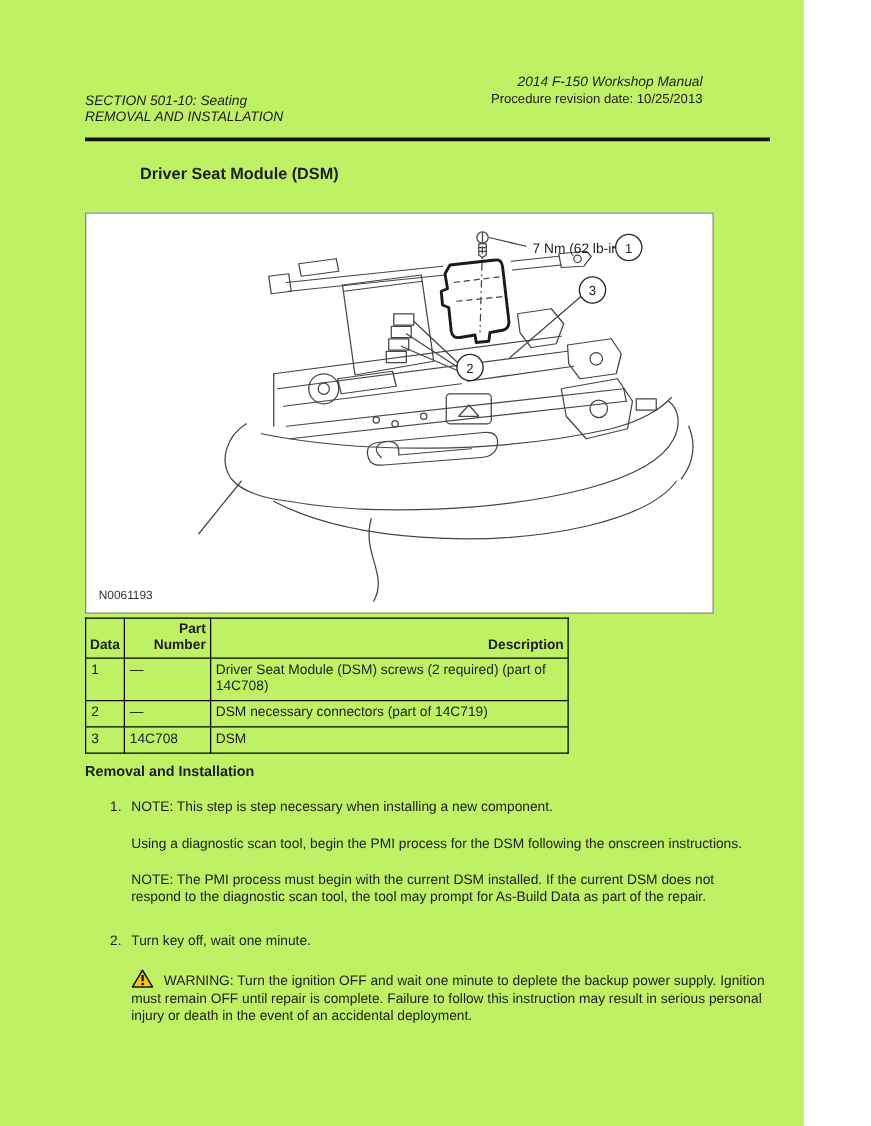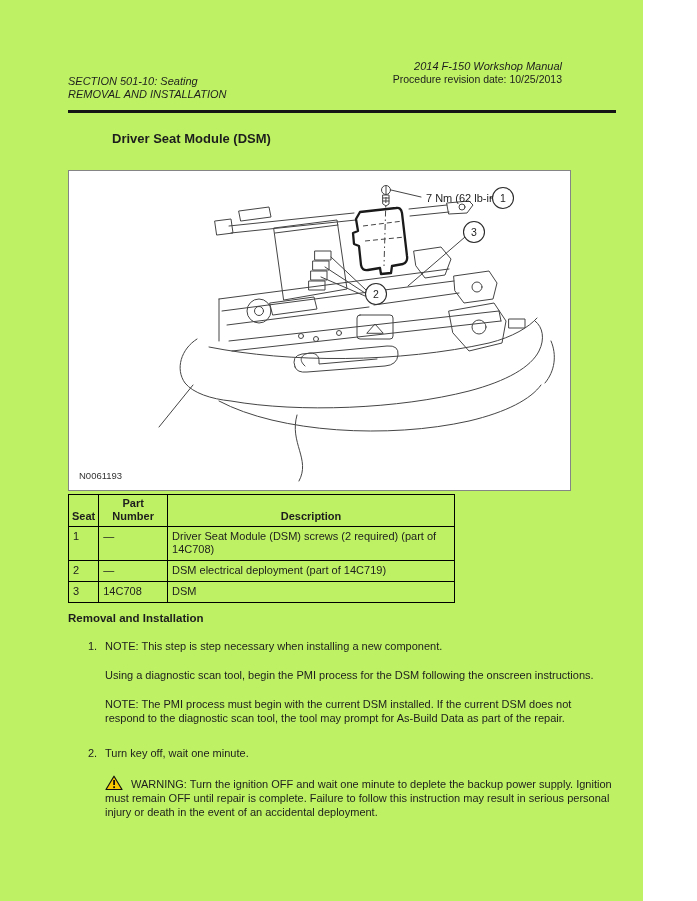--- a/index.html
+++ b/index.html
@@ -23,21 +23,21 @@
   .fig-dash{fill:none;stroke:#454545;stroke-width:1;stroke-dasharray:5 3;}
   .fig-dashdot{fill:none;stroke:#454545;stroke-width:1;stroke-dasharray:6 3 1.5 3;}
   .callout circle{fill:#fff;stroke:#2b2b2b;stroke-width:1.1;}
   .callout text, .fig-label{fill:#1d1d1d;font-family:"Liberation Sans",sans-serif;}
   .callout text{font-size:10.5px;text-anchor:middle;}
   .fig-label{font-size:11px;}
   .fig-id{fill:#333;font-size:9.5px;font-family:"Liberation Sans",sans-serif;}
   
   table.parts{position:absolute;left:68px;top:494px;width:387px;border-collapse:collapse;font-size:11px;line-height:13px;}
   table.parts,table.parts th,table.parts td{border:1.4px solid #000;}
-  table.parts th{font-weight:bold;text-align:center;vertical-align:bottom;padding:2px 3px 3px;}
+  table.parts th{font-weight:bold;text-align:right;vertical-align:bottom;padding:2px 3px 3px;}
   table.parts td{vertical-align:top;padding:3px 4px 4px;text-align:left;}
   col.c-item{width:29px;} col.c-part{width:69px;} col.c-desc{width:289px;}
   
   .procedure{position:absolute;left:68px;top:612px;width:549px;}
   .proc-heading{font-size:11.5px;font-weight:bold;margin:0 0 15px 0;}
   .step{display:flex;margin-bottom:21px;font-size:11px;line-height:14px;}
   .step-num{flex:0 0 37px;box-sizing:border-box;padding-left:20px;}
   .step-body{flex:1 1 auto;max-width:507px;}
   .step-body p{margin:0 0 15px 0;}
   .step-body p:last-child{margin-bottom:0;}
@@ -157,35 +157,35 @@
   </div>
 
   <table class="parts">
     <colgroup>
         <col class="c-item">
         <col class="c-part">
         <col class="c-desc">
       </colgroup>
     <thead>
       <tr>
-        <th>Seat</th>
+        <th>Data</th>
         <th>Part Number</th>
         <th>Description</th>
       </tr>
     </thead>
     <tbody id="parts-body">
         <tr>
           <td>1</td>
           <td>—</td>
           <td><span>Driver Seat Module (DSM) screws (2 required) (part of 14C708)</span></td>
         </tr>
         <tr>
           <td>2</td>
           <td>—</td>
-          <td><span class="u">DSM</span><span> electrical deployment (part of 14C719)</span></td>
+          <td><span class="u">DSM</span><span> necessary connectors (part of 14C719)</span></td>
         </tr>
         <tr>
           <td>3</td>
           <td>14C708</td>
           <td><span class="u">DSM</span></td>
         </tr>
       </tbody>
   </table>
 
   <div class="procedure">

